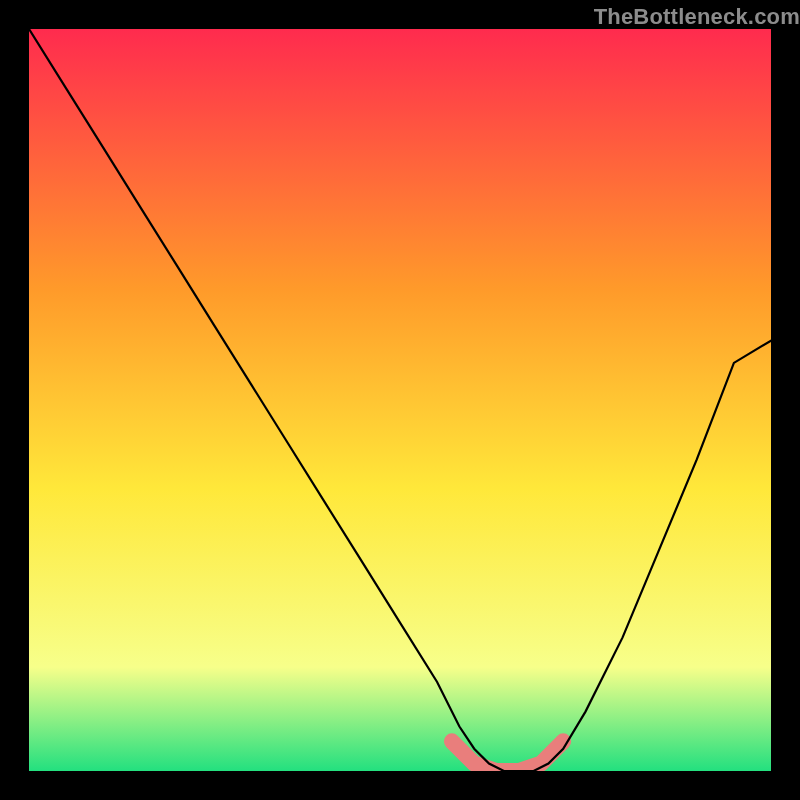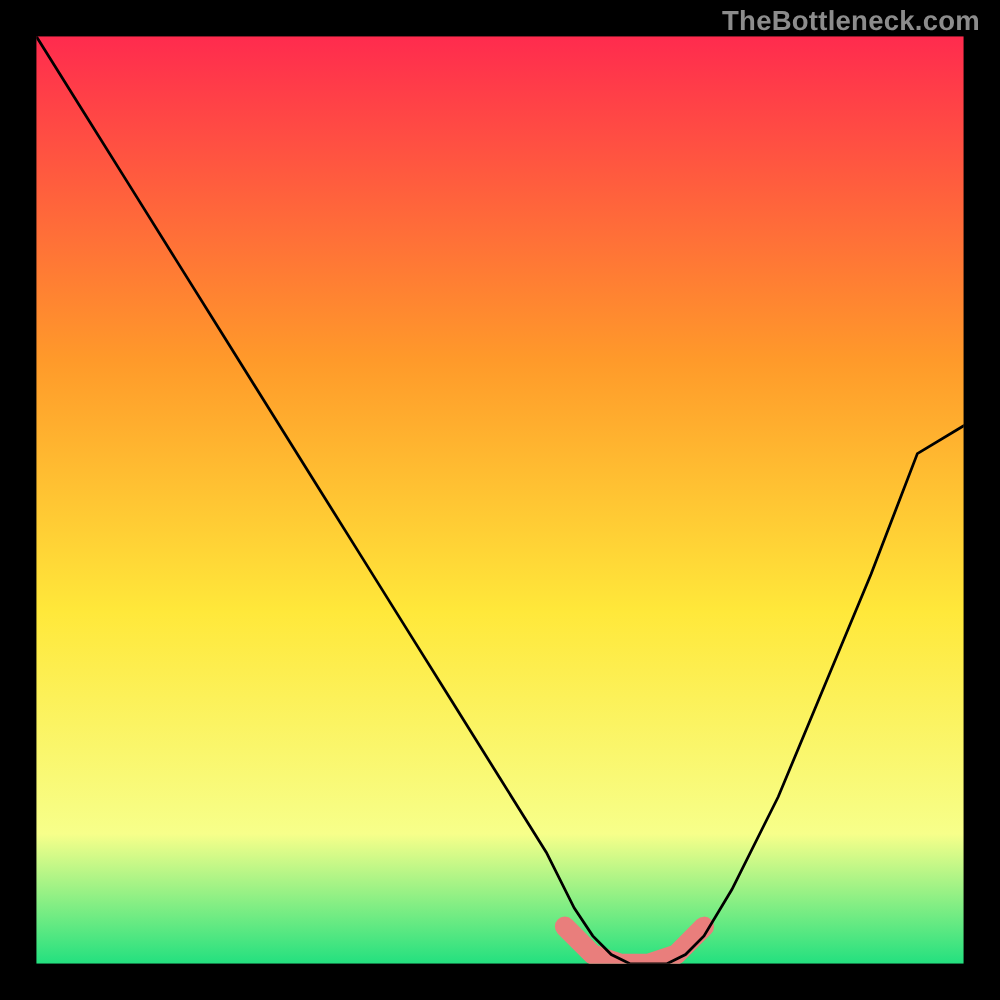--- a/index.html
+++ b/index.html
@@ -13,21 +13,21 @@
   .frame {
     position: absolute;
     left: 0;
     top: 0;
     width: 800px;
     height: 800px;
     background: #000;
   }
   .watermark {
     position: absolute;
-    right: 16px;
+    right: 0;
     top: 4px;
     font-family: Arial, Helvetica, sans-serif;
     font-size: 22px;
     font-weight: 600;
     color: #8c8c8c;
     letter-spacing: 0.2px;
   }
   .plot {
     position: absolute;
     left: 29px;

